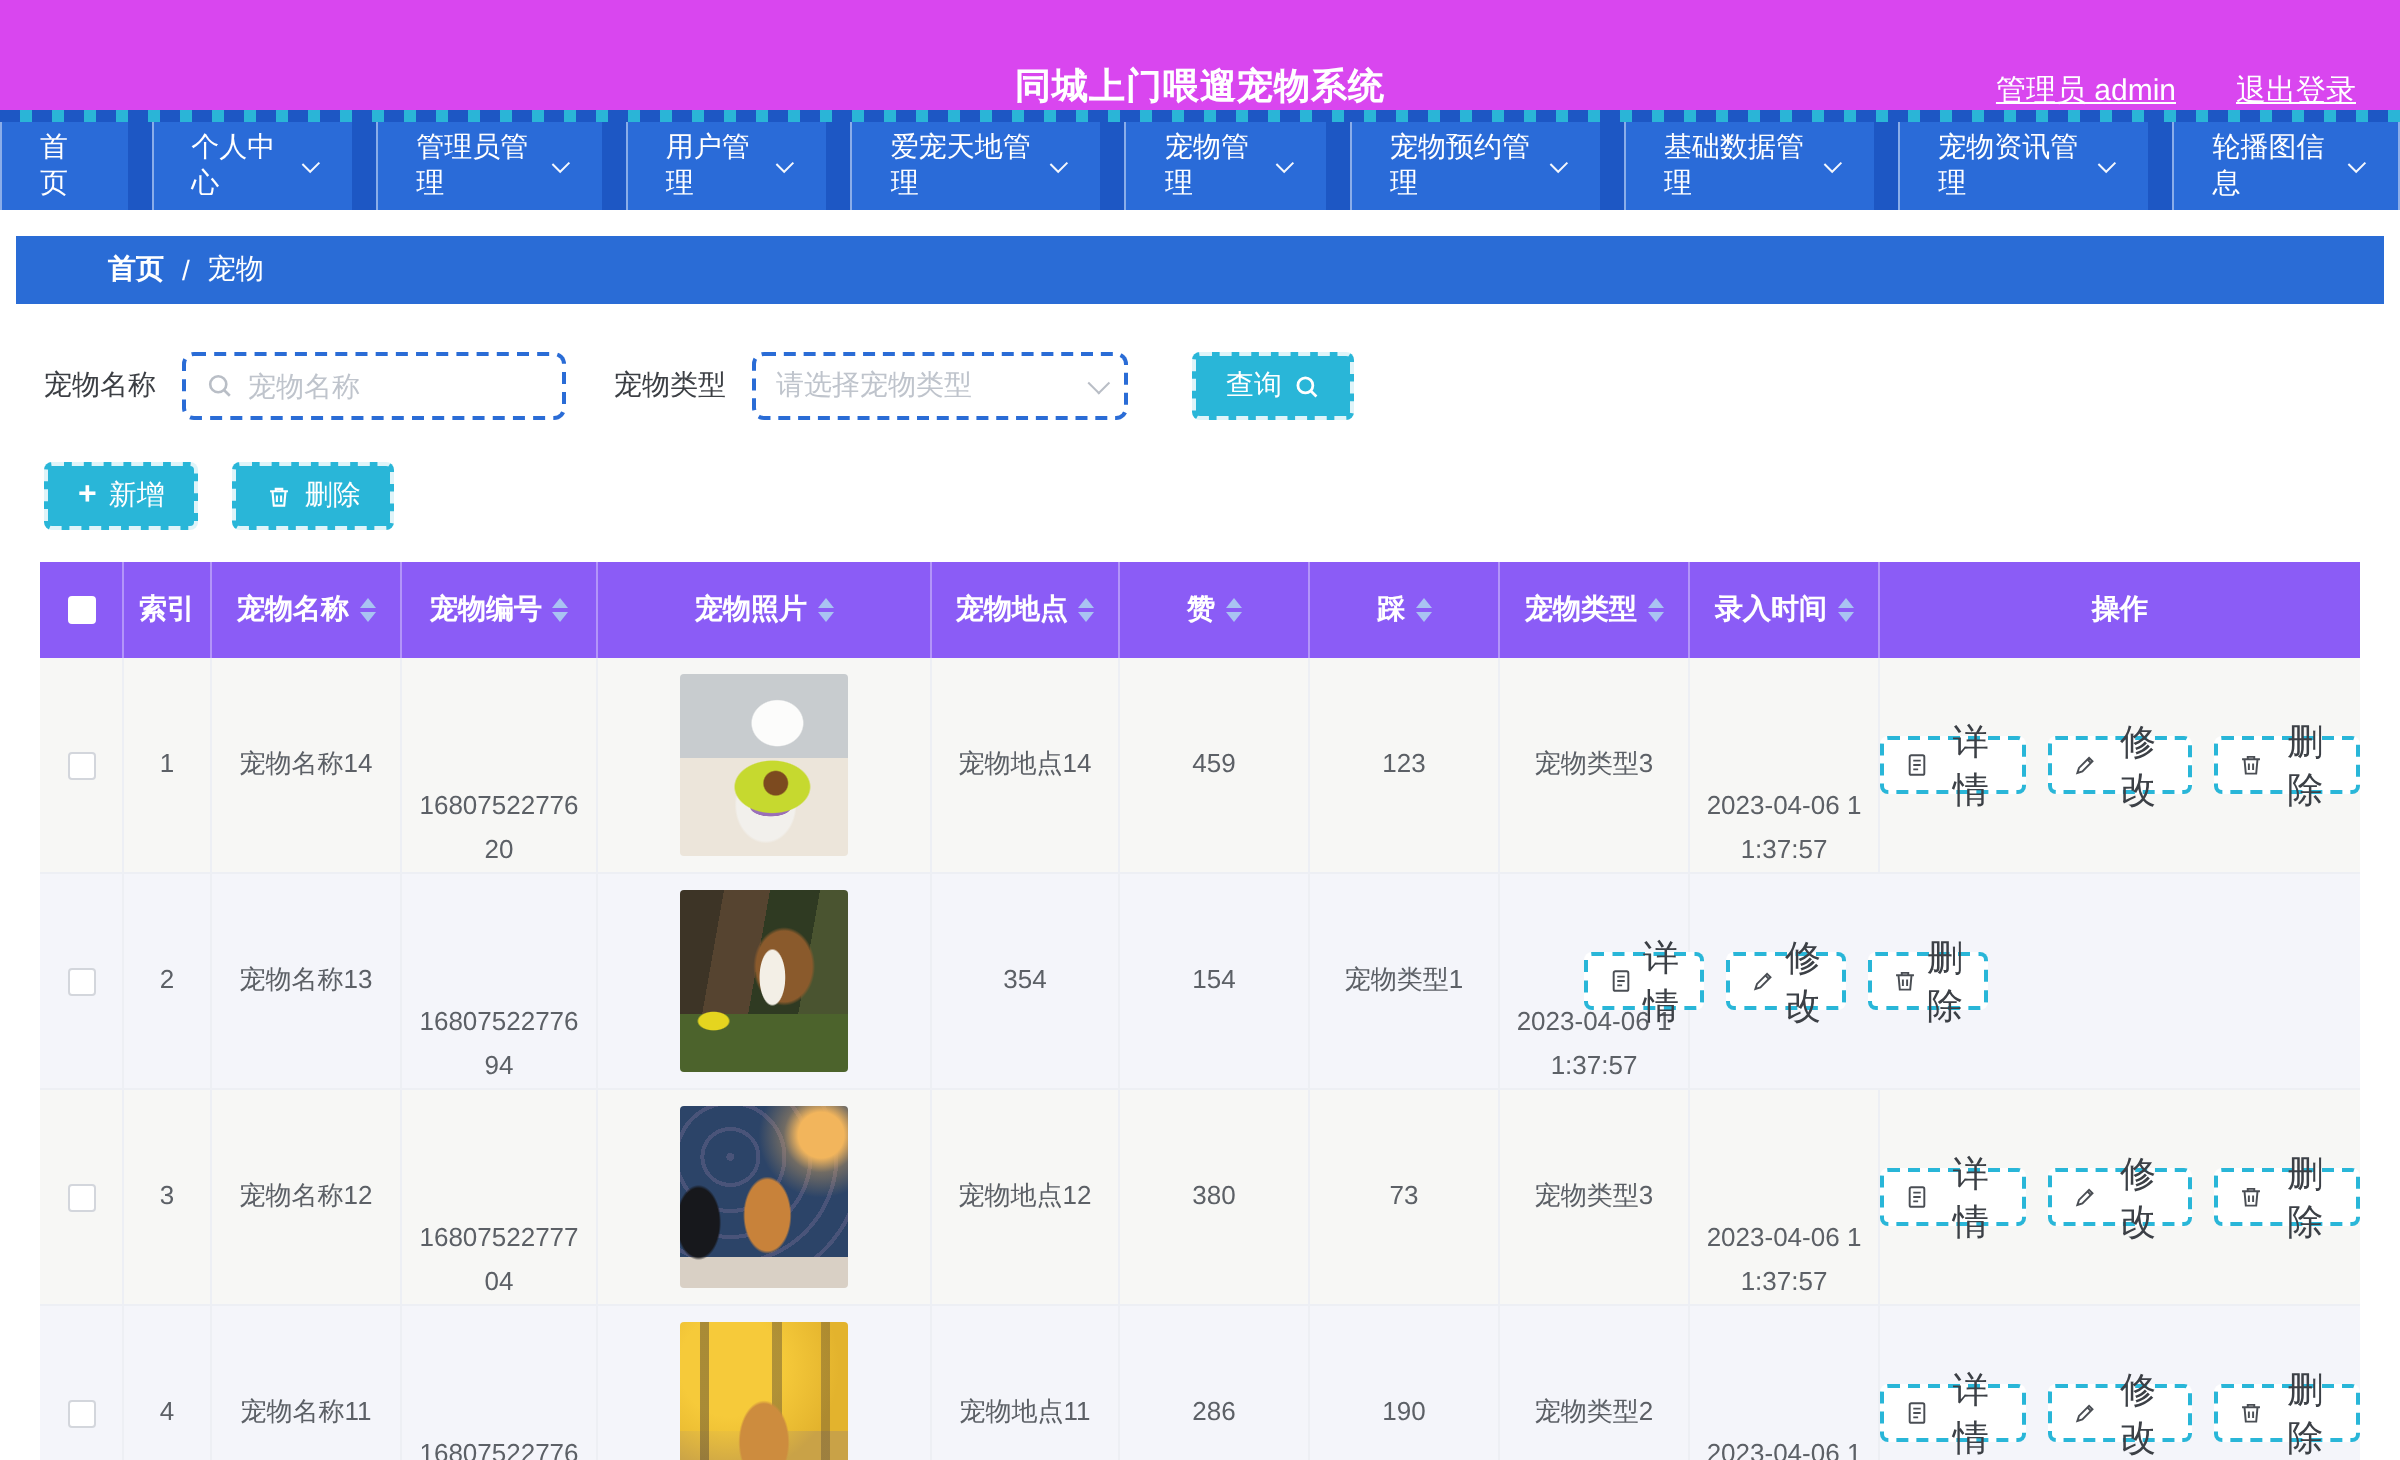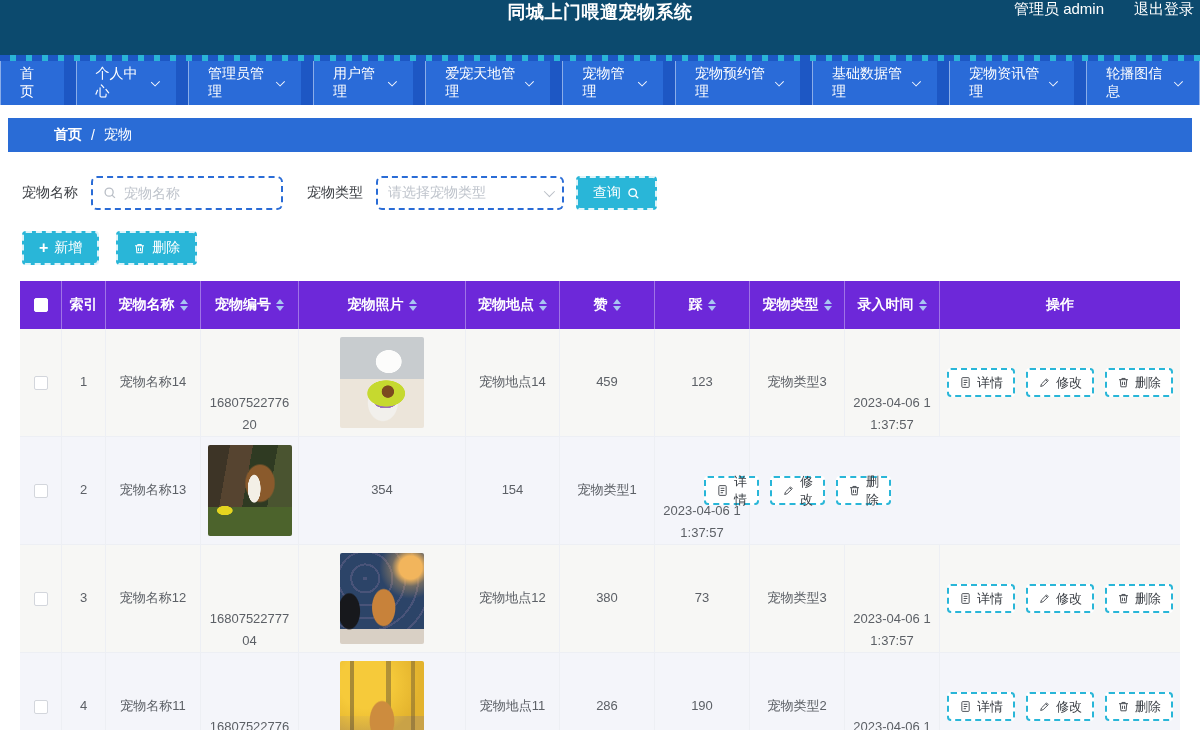--- a/index.html
+++ b/index.html
@@ -1,24 +1,24 @@
 <!DOCTYPE html>
 <html><head>
 <meta charset="utf-8">
 <style>
   * { box-sizing: border-box; margin: 0; padding: 0; }
   html,body { width:1200px; height:730px; overflow:hidden; background:#fff;
     font-family:"Liberation Sans","DejaVu Sans",sans-serif; }
 
   
-  .header { height:55px; background:#0c4a6e; position:relative; display:flex; align-items:flex-start; }
+  .header { height:55px; background:#d946ef; position:relative; display:flex; align-items:flex-end; }
   .header-title { position:absolute; left:0; right:0; text-align:center; color:#fff;
     font-size:18px; font-weight:bold; letter-spacing:.5px; }
-  .header-right { margin-left:auto; z-index:2; display:flex; gap:30px; padding-right:6px;
-    color:#fff; font-size:15px; }
+  .header-right { margin-left:auto; z-index:2; display:flex; gap:30px; padding-right:22px;
+    color:#fff; font-size:15px;text-decoration:underline; }
   .header-right span { cursor:pointer; }
 
   
   .navbar { height:50px; background:#2a6bd8; position:relative; display:flex; align-items:stretch; padding-top:6px; }
   .nav-dashes { position:absolute; top:0; left:0; right:0; height:6px;
     background:repeating-linear-gradient(90deg,#1d57c4 0 10px,#2ab5d7 10px 16px); }
   .nav-tab { display:flex; align-items:center; justify-content:center; gap:7px;
     color:#fff; font-size:14px; padding:0 19px; cursor:pointer; background:#2a6bd8;
     border-left:1px solid rgba(255,255,255,.45); border-right:1px solid rgba(255,255,255,.45); }
   .nav-tab + .nav-tab { margin-left:11px; box-shadow:-12px 0 0 #1d57c4; }
@@ -40,28 +40,28 @@
   .dash-field input { border:none; outline:none; flex:1; font-size:14px; color:#333; min-width:0;
     font-family:inherit; background:transparent; }
   .dash-field input::placeholder { color:#bfc4cc; }
   .ph { flex:1; font-size:14px; color:#bfc4cc; }
   .sel-chev { width:8px; height:8px; border-right:1.5px solid #b9bec6;
     border-bottom:1.5px solid #b9bec6; transform:rotate(45deg) translateY(-2px); }
 
   .stamp-btn { background:#29b6d8; color:#fff; border:2px dashed rgba(255,255,255,.85);
     border-radius:4px; height:34px; display:inline-flex; align-items:center; justify-content:center;
     gap:6px; font-size:14px; padding:0 15px; cursor:pointer; font-family:inherit; }
-  .btn-search { margin-left:12px; }
+  .btn-search { margin-left:32px; }
   .toolbar { margin:21px 0 0 22px; display:flex; gap:17px; }
   .plus-glyph { font-size:16px; line-height:1; font-weight:bold; }
 
   
   .table { margin:16px 20px 0; width:1160px; }
   .trow { display:grid; grid-template-columns:42px 44px 95px 98px 167px 94px 95px 95px 95px 95px 240px; }
-  .thead { background:#6d28d9; }
+  .thead { background:#8b5cf6; }
   .th { height:48px; display:flex; align-items:center; justify-content:center; gap:5px;
     color:#fff; font-size:14px; font-weight:bold; border-right:1px solid rgba(255,255,255,.35); }
   .th:last-child { border-right:none;text-align:right; }
   .sort { display:inline-flex; flex-direction:column; gap:2px; cursor:pointer; }
   .sort i { display:block; width:0; height:0; border:4px solid transparent; }
   .sort .up { border-bottom:5px solid #a9c4f2; border-top:none; }
   .sort .down { border-top:5px solid #a9c4f2; border-bottom:none; }
 
   .trow.body { border-bottom:1px solid #edeff4; }
   .trow.body:nth-child(odd) { background:#f7f7f5; }
@@ -100,21 +100,21 @@
     linear-gradient(180deg,#2c4468 0 100%); }
   [data-photo="p4"] { background:
     radial-gradient(ellipse 18% 27% at 50% 66%, #cd8c3e 0 78%, rgba(205,140,62,0) 85%),
     linear-gradient(90deg, rgba(0,0,0,0) 0 12%, rgba(92,76,50,.5) 12% 17%, rgba(0,0,0,0) 17% 55%,
       rgba(92,76,50,.45) 55% 61%, rgba(0,0,0,0) 61% 84%, rgba(92,76,50,.4) 84% 89%, rgba(0,0,0,0) 89%),
     radial-gradient(circle at 30% 24%, #f6ca3a 0 28%, rgba(246,202,58,0) 60%),
     linear-gradient(180deg,#e3b32d 0 60%, #c9a247 60% 100%); }
 
   .ops { display:flex; gap:11px; }
   .op-btn { background:#fff; border:2px dashed #29b6d8; border-radius:4px; height:29px;
-    display:inline-flex; align-items:center; gap:5px; padding:0 10px; font-size:13px;
+    display:inline-flex; align-items:center; gap:5px; padding:0 10px; font-size:18px;
     color:#3c4046; cursor:pointer; font-family:inherit; }
   .op-btn svg { flex:none; }
 </style>
 </head>
 <body>
 
 <div class="header">
   <div class="header-title">同城上门喂遛宠物系统</div>
   <div class="header-right">
     <span>管理员 admin</span>
@@ -336,20 +336,23 @@
       <div class="trow body">
         <div class="td">
           <div class="checkbox"></div>
         </div>
         <div class="td">
           <span>2</span>
         </div>
         <div class="td">
           <span>宠物名称13</span>
         </div>
+        <div class="td code">
+          <span>1680752277694</span>
+        </div>
         <div class="td">
           <div class="pet-photo" data-photo="p2"></div>
         </div>
         <div class="td">
           <span>354</span>
         </div>
         <div class="td">
           <span>154</span>
         </div>
         <div class="td">

